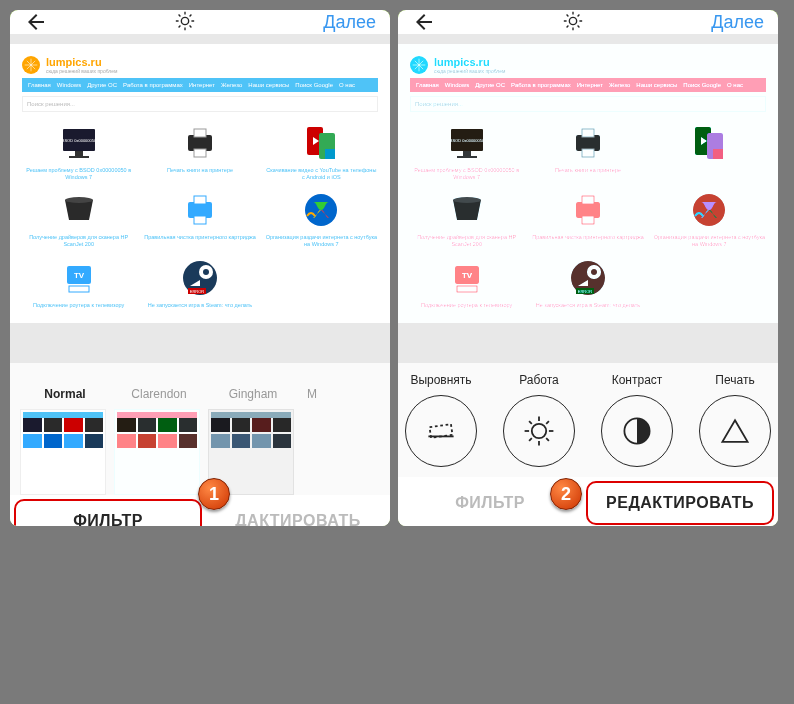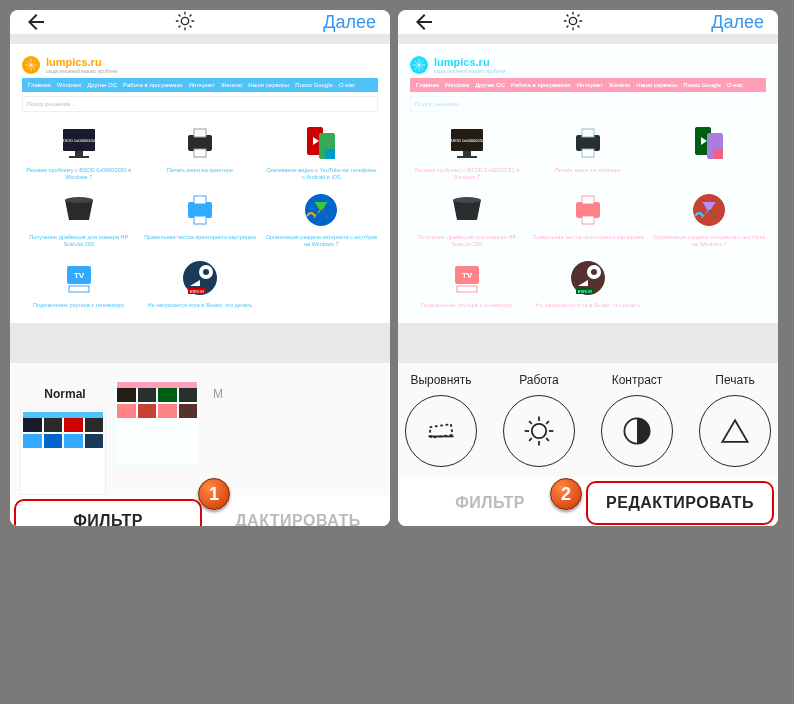--- a/index.html
+++ b/index.html
@@ -195,21 +195,38 @@
               <div class="mini-item" style="background:#c00"></div>
               <div class="mini-item" style="background:#2a2a2a"></div>
               <div class="mini-item" style="background:#3af"></div>
               <div class="mini-item" style="background:#06c"></div>
               <div class="mini-item" style="background:#3af"></div>
               <div class="mini-item" style="background:#1a3a5a"></div>
             </div>
           </div>
       </div>
       <div class="filter-card">
+        <div class="filter-name">Clarendon</div>
         <div class="filter-preview cyan-tint">
+            <div style="background:#4fc3f7;height:6px"></div>
+            <div class="mini-grid">
+              <div class="mini-item" style="background:#1a1a2e"></div>
+              <div class="mini-item" style="background:#2a2a2a"></div>
+              <div class="mini-item" style="background:#c00"></div>
+              <div class="mini-item" style="background:#2a2a2a"></div>
+              <div class="mini-item" style="background:#3af"></div>
+              <div class="mini-item" style="background:#06c"></div>
+              <div class="mini-item" style="background:#3af"></div>
+              <div class="mini-item" style="background:#1a3a5a"></div>
+            </div>
+          </div>
+      </div>
+      <div class="filter-card">
+        <div class="filter-name">Gingham</div>
+        <div class="filter-preview gray-tint">
             <div style="background:#4fc3f7;height:6px"></div>
             <div class="mini-grid">
               <div class="mini-item" style="background:#1a1a2e"></div>
               <div class="mini-item" style="background:#2a2a2a"></div>
               <div class="mini-item" style="background:#c00"></div>
               <div class="mini-item" style="background:#2a2a2a"></div>
               <div class="mini-item" style="background:#3af"></div>
               <div class="mini-item" style="background:#06c"></div>
               <div class="mini-item" style="background:#3af"></div>
               <div class="mini-item" style="background:#1a3a5a"></div>

